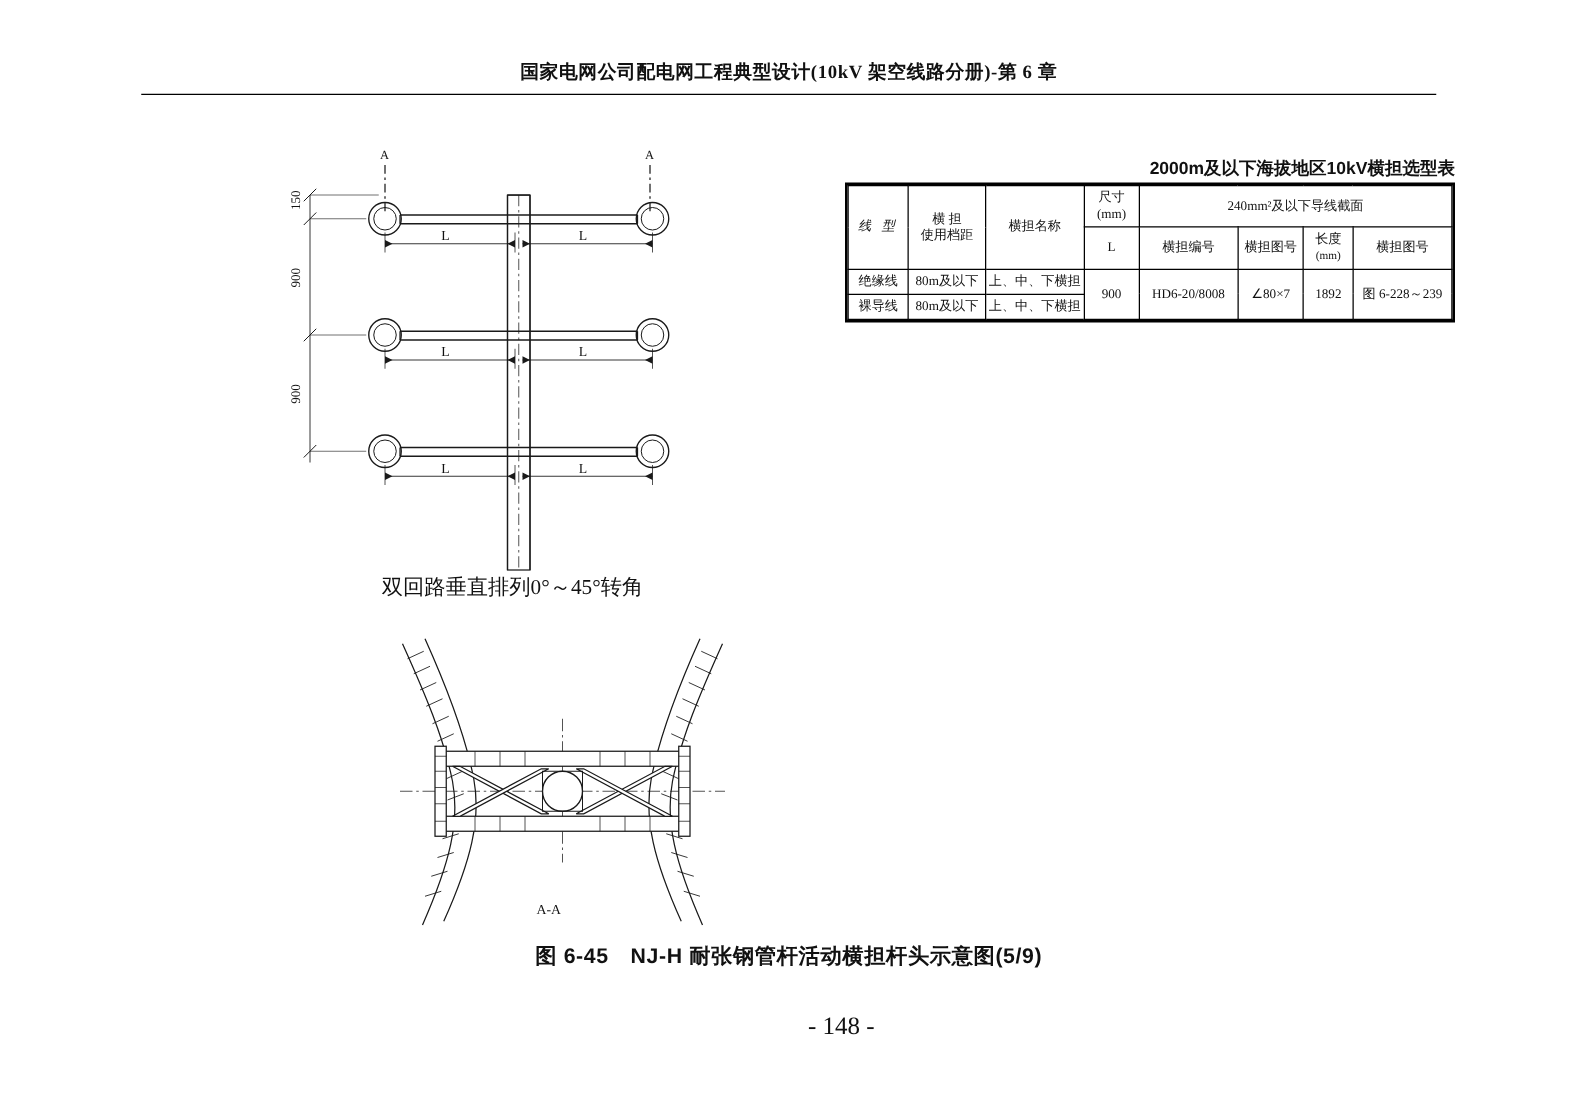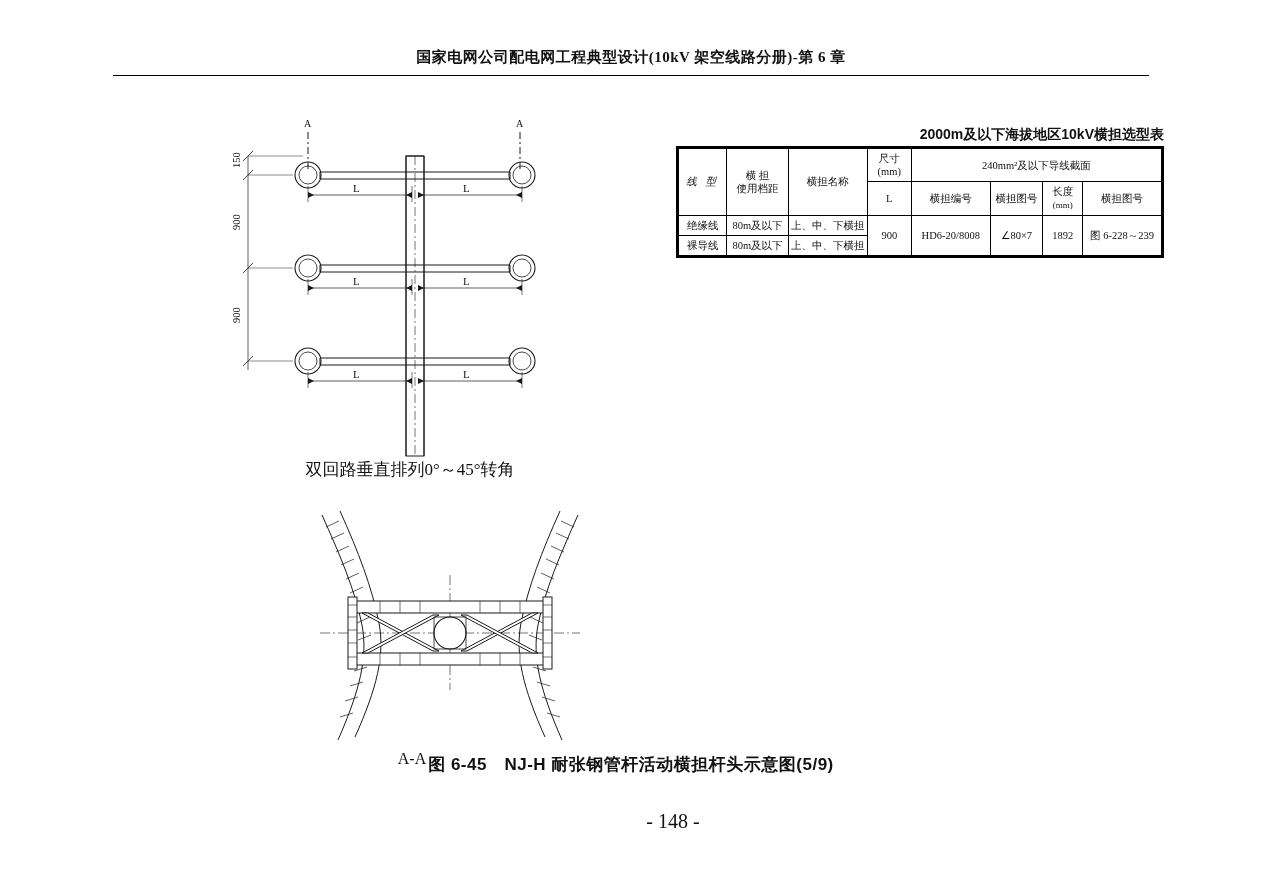--- a/index.html
+++ b/index.html
@@ -66,27 +66,26 @@
 
   .drawing-bottom {
     position: absolute;
     left: 300px;
     top: 505px;
     width: 300px;
     height: 250px;
   }
   .label-aa {
     position: absolute;
-    left: 372px;
+    left: 399px;
     top: 722px;
     width: 80px;
     text-align: center;
-    font-size: 16px;
-    font-family: "Liberation Serif", serif;
-    margin-top: 28px;
+    font-size: 11px;
+    font-family: "Liberation Serif", serif;
   }
 
   
   .table-title {
     position: absolute;
     left: 676px;
     top: 126px;
     width: 488px;
     text-align: right;
     font-size: 14px;

